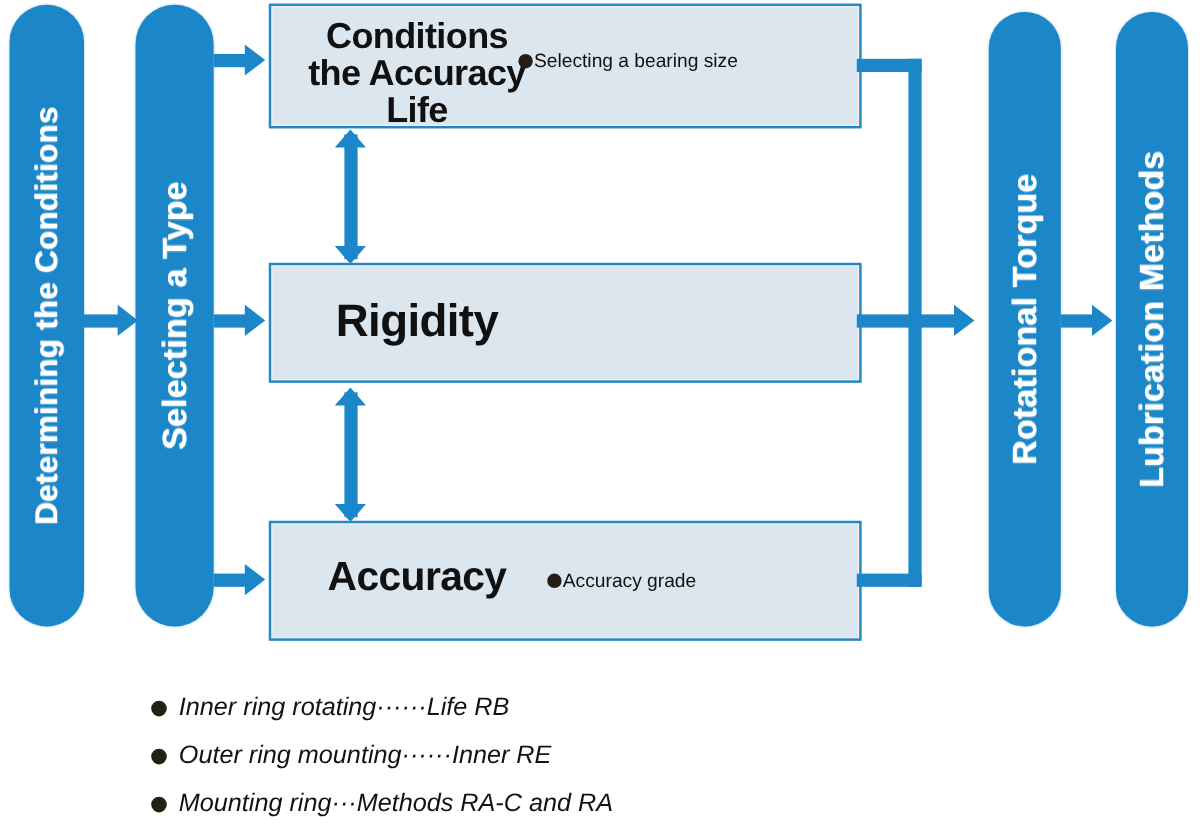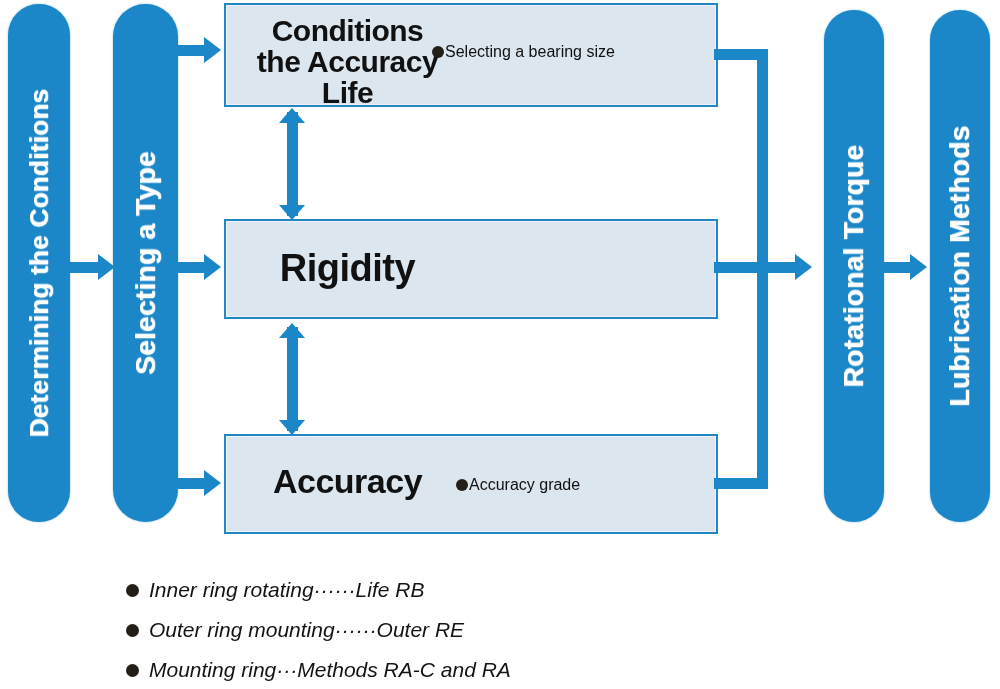--- a/index.html
+++ b/index.html
@@ -186,21 +186,21 @@
     <div class="row">
       <span class="bullet"></span>
       <span>Inner ring rotating</span>
       <span>······</span>
       <span>Life RB</span>
     </div>
     <div class="row">
       <span class="bullet"></span>
       <span>Outer ring mounting</span>
       <span>······</span>
-      <span>Outer RE</span>
+      <span>Inner RE</span>
     </div>
     <div class="row">
       <span class="bullet"></span>
       <span>Mounting ring</span>
       <span>···</span>
       <span>Methods RA-C and RA</span>
     </div>
   </div>
 
 </div>

